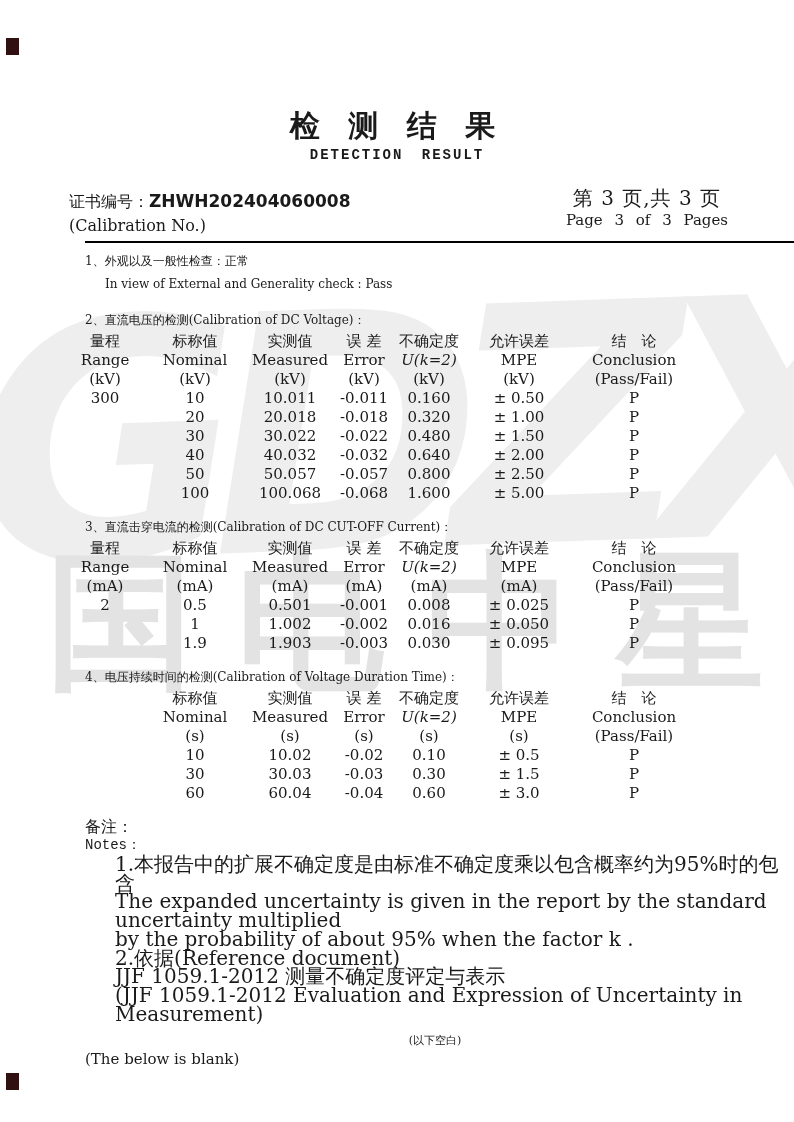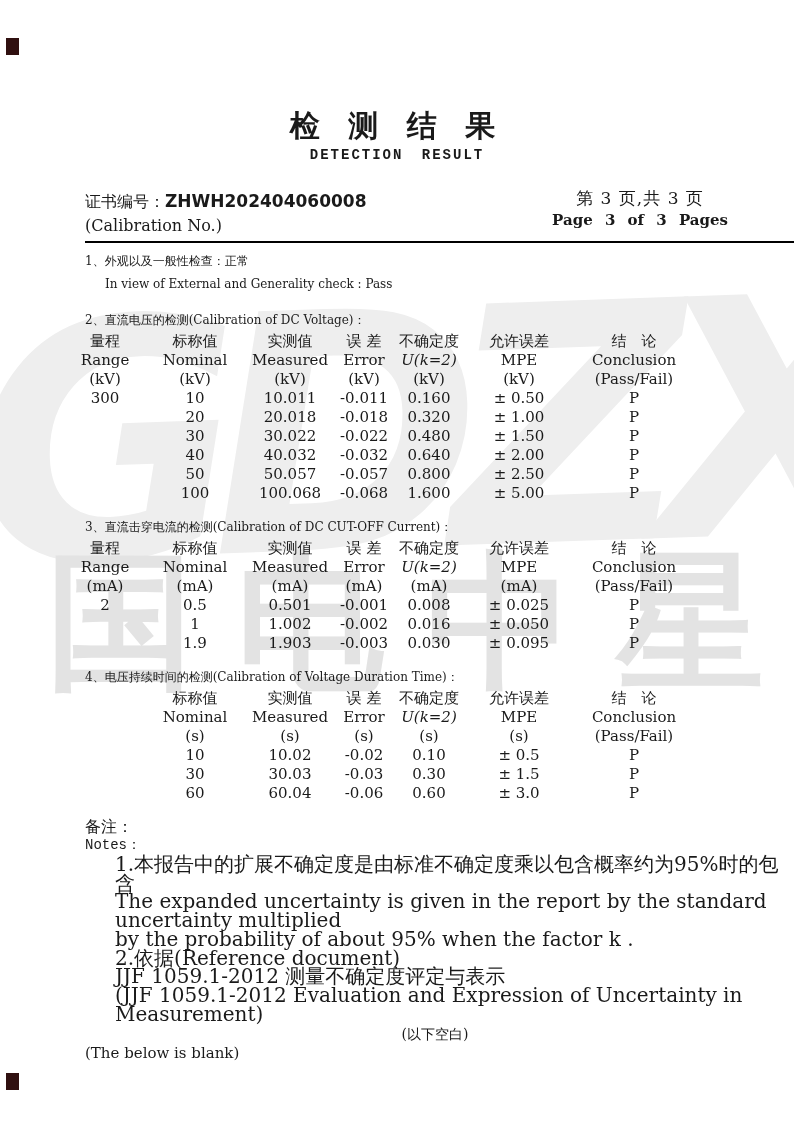--- a/index.html
+++ b/index.html
@@ -29,43 +29,43 @@
   .mark-bottom{top:1073px;}
   
   .content{position:absolute;inset:0;z-index:2;}
   .title-block{text-align:center;padding-top:110px;}
   .title-cn{font-size:30px;font-weight:bold;letter-spacing:9px;line-height:32px;}
   .title-en{
     font-family:"Liberation Mono","DejaVu Sans Mono",monospace;
     font-weight:bold;font-size:14px;letter-spacing:2px;word-spacing:8px;margin-top:5px;
   }
   .cert-header{position:relative;height:52px;margin-top:26px;}
-  .cert-left{position:absolute;left:85px;top:0;}
+  .cert-left{position:absolute;left:69px;top:0;}
   .cert-line1{font-size:16px;line-height:24px;}
   .cert-no{font-family:"DejaVu Sans","Liberation Sans",sans-serif;font-weight:bold;font-size:17px;}
   .cert-line2{font-size:16px;line-height:24px;}
   .cert-right{position:absolute;right:66px;top:-2px;text-align:center;}
-  .page-cn{font-size:17px;line-height:23px;letter-spacing:1px;}
-  .page-en{font-size:15px;line-height:21px;word-spacing:7px;font-weight:bold;}
+  .page-cn{font-size:20px;line-height:23px;letter-spacing:1px;}
+  .page-en{font-size:15px;line-height:21px;word-spacing:7px;}
   .rule{margin-left:85px;width:709px;border-top:2.4px solid #000;}
   .sec{margin-left:85px;font-size:12px;}
   .s1-cn{margin-top:7px;line-height:23px;}
   .s1-en{margin-left:20px;line-height:23px;}
   .sec-title{margin-top:12px;line-height:24px;}
   
   .tbl{margin-left:60px;width:640px;}
   .trow{display:grid;grid-template-columns:90px 90px 100px 48px 82px 98px 132px;height:19px;align-items:center;}
   .tcell{text-align:center;font-size:15px;white-space:pre;line-height:19px;}
   .it{font-style:italic;}
   
   .notes{margin-left:85px;margin-top:14px;}
   .notes-cn{font-size:16px;line-height:19px;}
   .notes-en{font-family:"Liberation Mono","DejaVu Sans Mono",monospace;font-size:14px;line-height:19px;}
   .note-line{margin-left:30px;font-size:20px;line-height:18.7px;}
-  .blank-cn{text-align:center;width:640px;margin-left:30px;font-size:14px;line-height:19px;margin-top:2px;}
+  .blank-cn{text-align:center;width:640px;margin-left:30px;font-size:11px;line-height:19px;margin-top:8px;}
   .blank-en{text-align:left;width:640px;margin-left:0px;font-size:15px;line-height:19px;}
 </style>
 </head>
 <body>
 
 <div class="page">
 
   <div class="wm">
     <div class="wm-letters">GDZX</div>
     <div class="wm-chars">国电中星</div>
@@ -286,21 +286,21 @@
           <div class="tcell">30.03</div>
           <div class="tcell">-0.03</div>
           <div class="tcell">0.30</div>
           <div class="tcell">± 1.5</div>
           <div class="tcell">P</div>
         </div>
         <div class="trow">
           <div class="tcell"></div>
           <div class="tcell">60</div>
           <div class="tcell">60.04</div>
-          <div class="tcell">-0.06</div>
+          <div class="tcell">-0.04</div>
           <div class="tcell">0.60</div>
           <div class="tcell">± 3.0</div>
           <div class="tcell">P</div>
         </div>
       </div>
 
     <div class="notes">
       <div class="notes-cn">备注：</div>
       <div class="notes-en">Notes：</div>
       <div>

